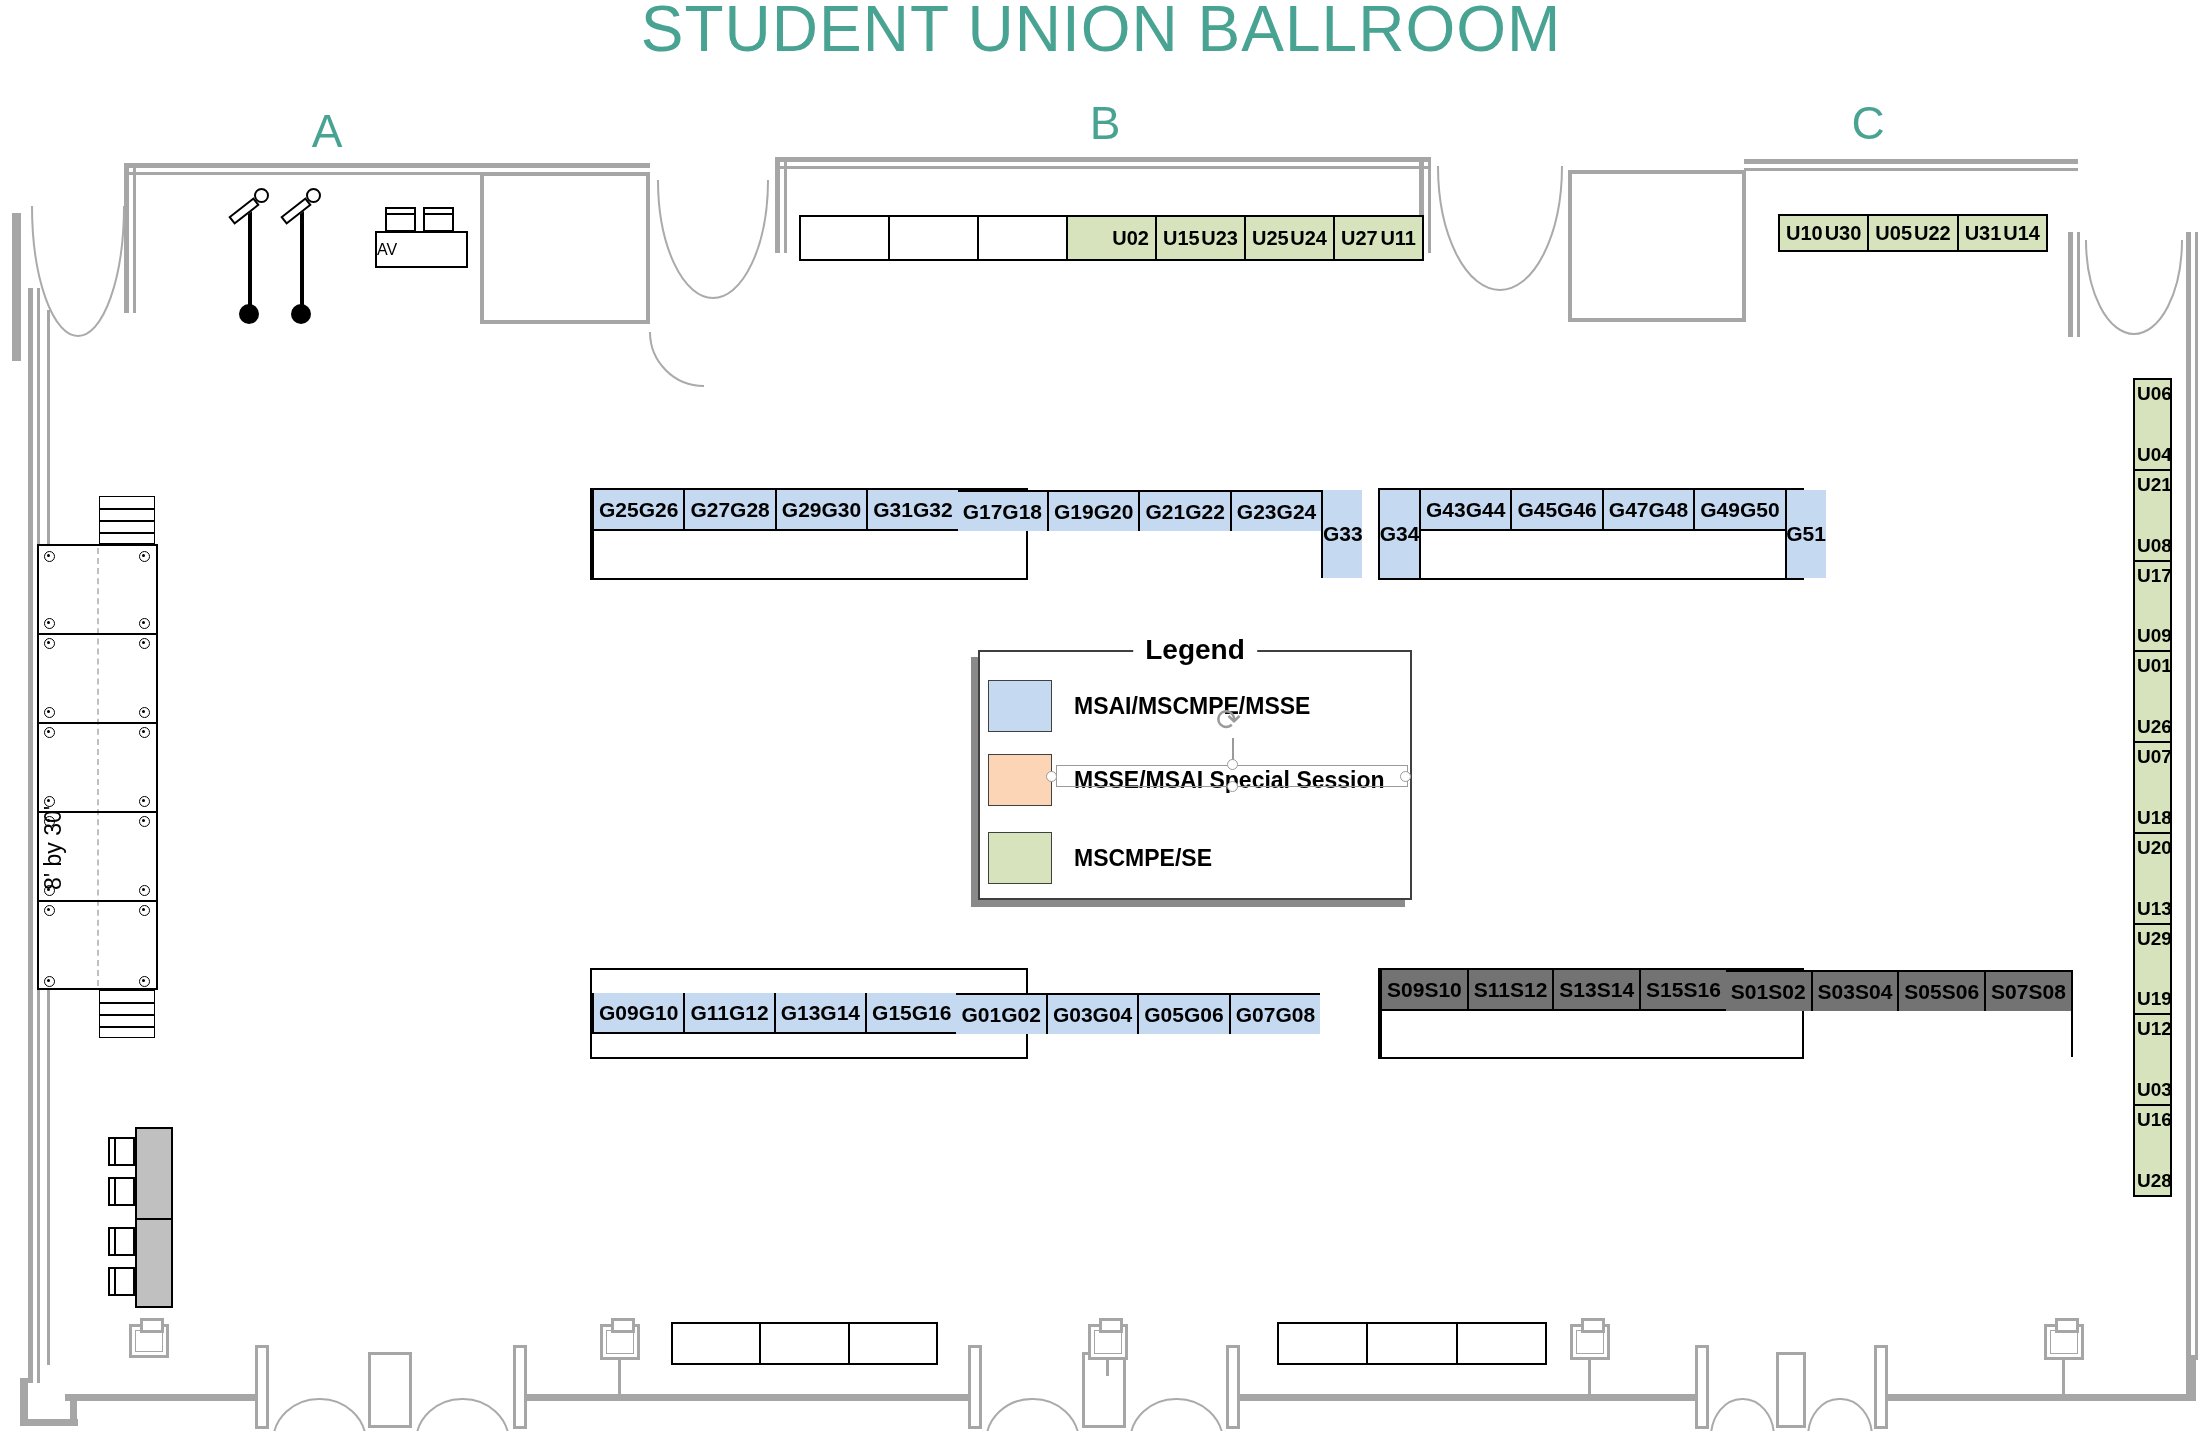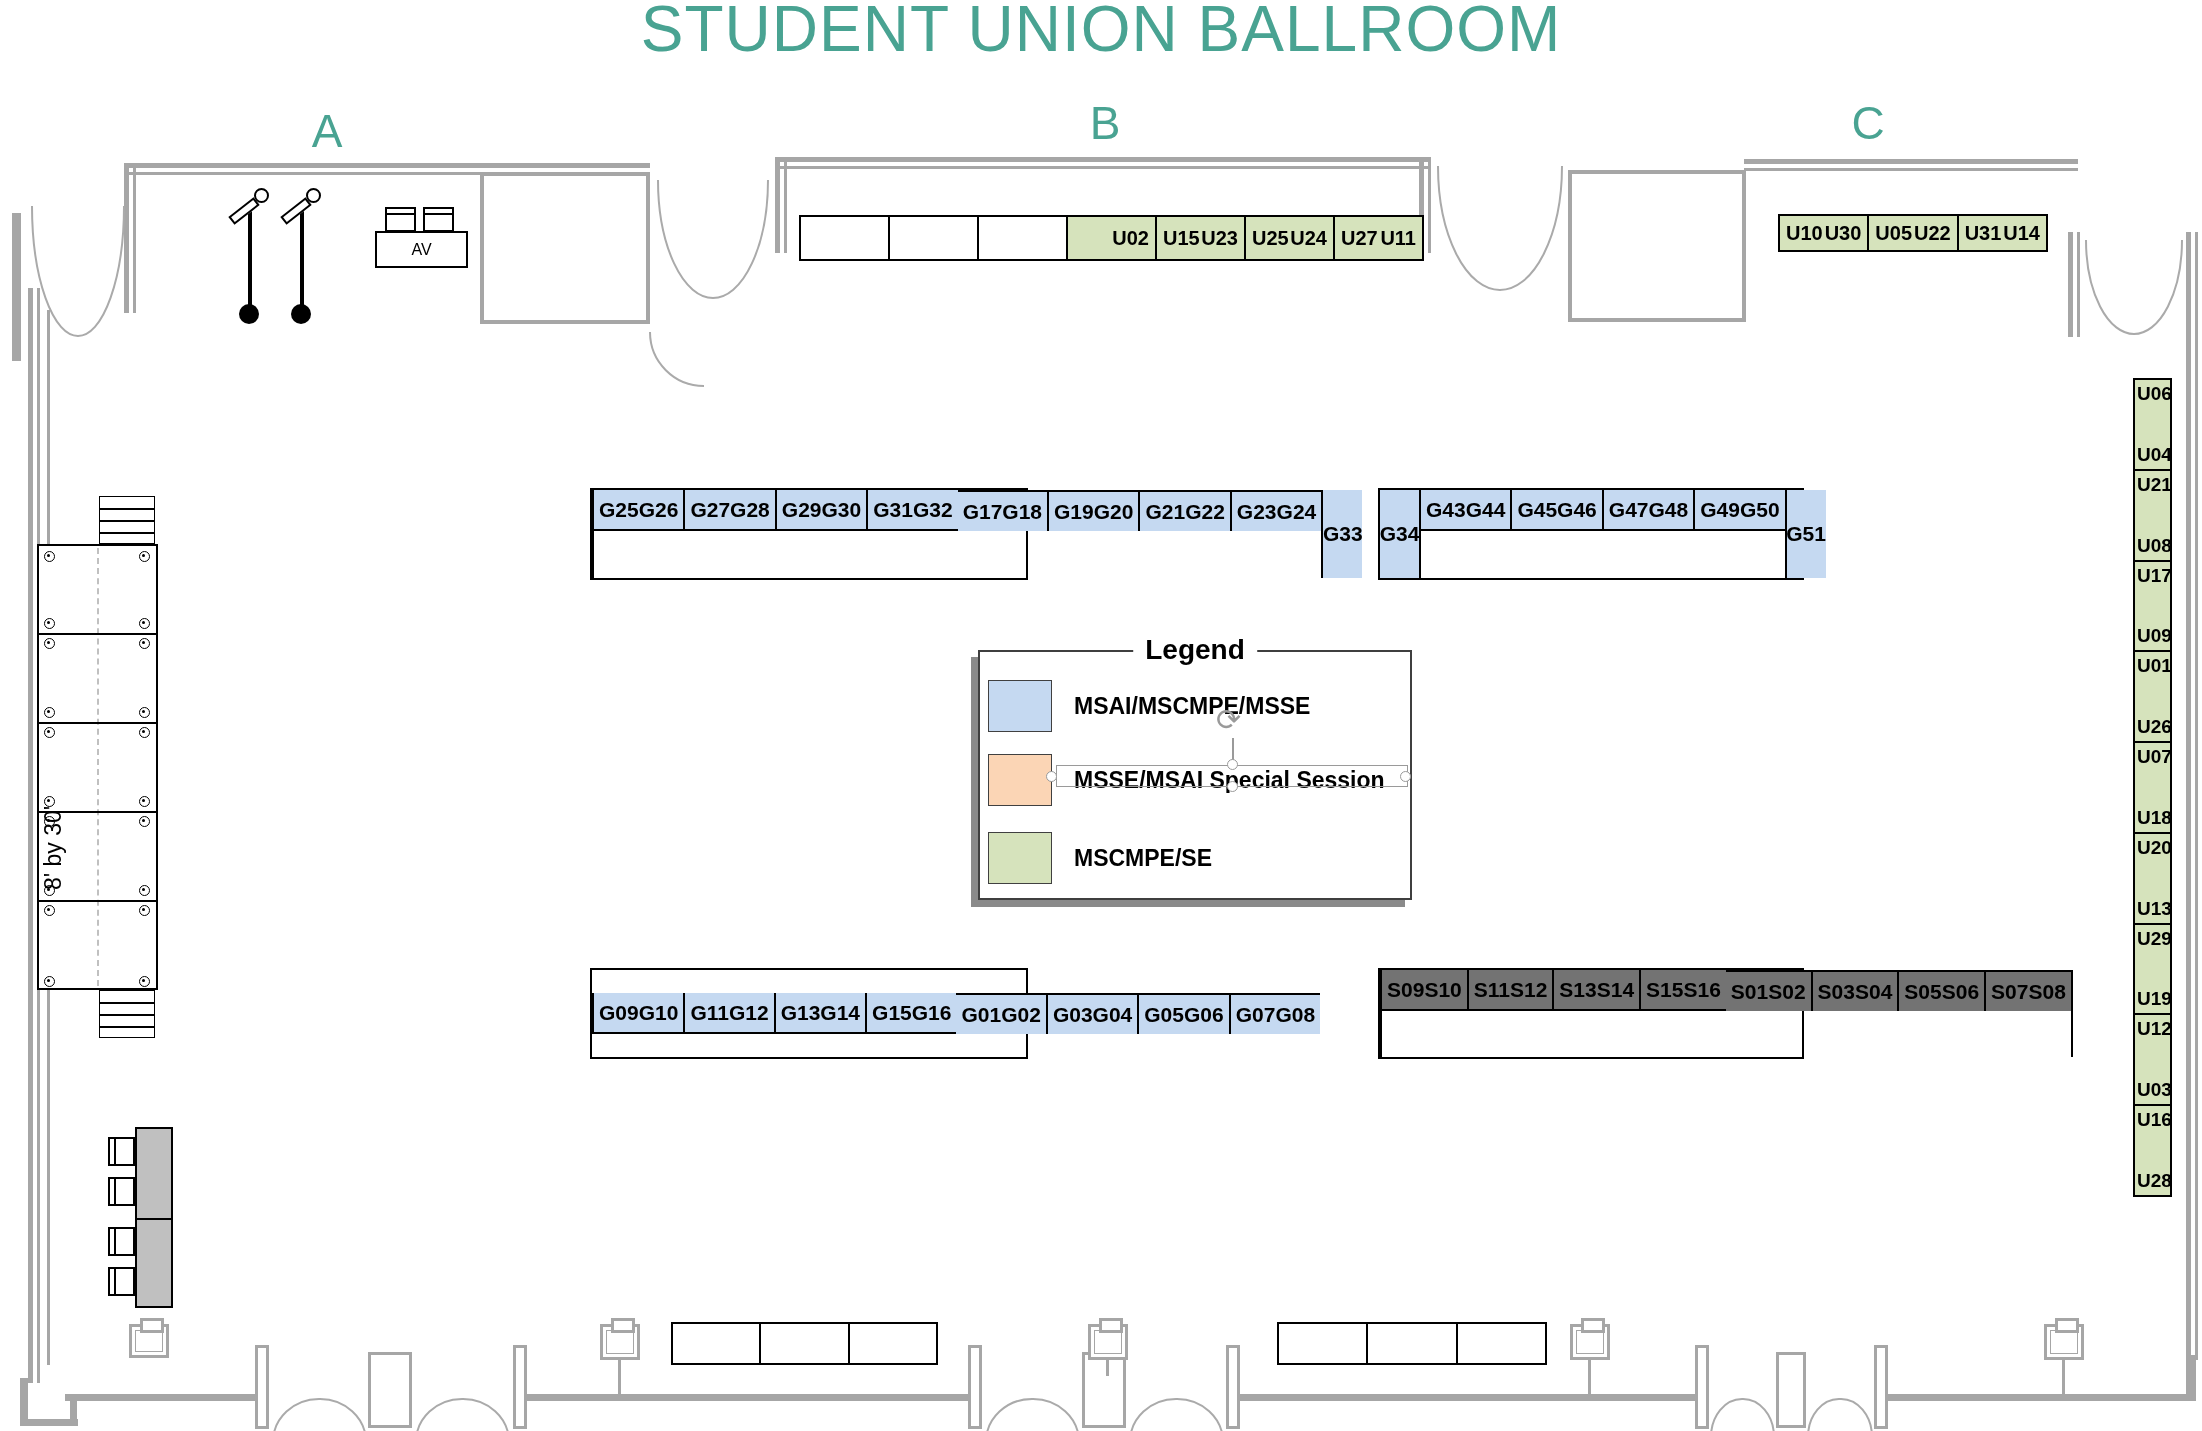--- a/index.html
+++ b/index.html
@@ -57,21 +57,21 @@
   .screw{position:absolute;width:9px;height:9px;border:1.3px solid #000;border-radius:50%;}
   .screw:after{content:"";position:absolute;left:2px;top:2px;width:3px;height:3px;border-radius:50%;background:#000;}
   .steps{border:1.5px solid #000;background:#fff;}
   .stepline{position:absolute;left:0;right:0;height:1.5px;background:#000;}
   .stage-label{writing-mode:vertical-rl;transform:rotate(180deg);font-size:23px;}
   
   .pole{border-left:2px solid #000;border-right:2px solid #000;background:#fff;}
   .micbase{background:#000;border-radius:50%;}
   .michead{border:2px solid #000;border-radius:50%;background:#fff;}
   .micarm{border:2px solid #000;background:#fff;}
-  .avtable{border:2px solid #000;background:#fff;display:flex;align-items:center;justify-content:center;font-size:16px;}
+  .avtable{border:2px solid #000;background:#fff;display:flex;align-items:center;justify-content:flex-start;font-size:16px;}
   .avchair{border:2px solid #000;background:#fff;}
   .avchair .seatline{position:absolute;left:0;right:0;top:4px;height:2px;background:#000;}
   
   .gtable{border:2px solid #000;background:#c0c0c0;}
   .chair{border:2px solid #000;background:#fff;}
   .chair .chline{position:absolute;left:4px;top:0;bottom:0;width:2px;background:#000;}
   .btable{display:flex;border:2px solid #000;background:#fff;}
   .bcell{flex:1;}
   .bcell + .bcell{border-left:2px solid #000;}
   .door{position:absolute;}

